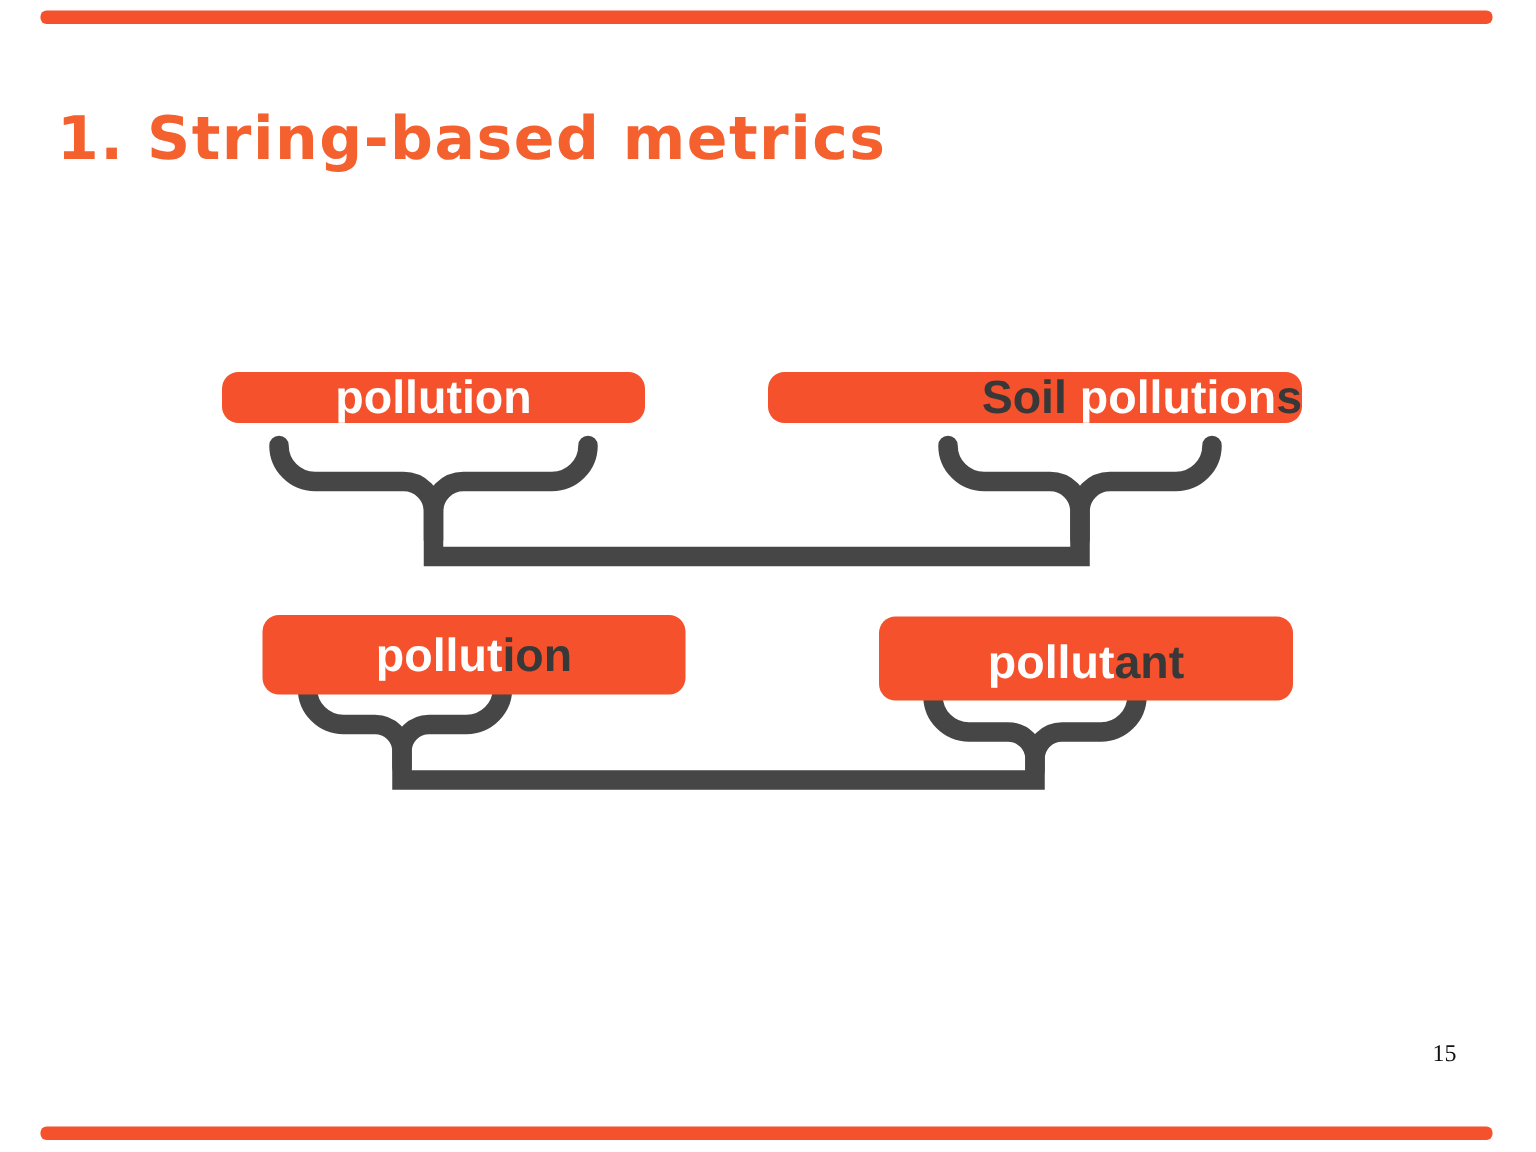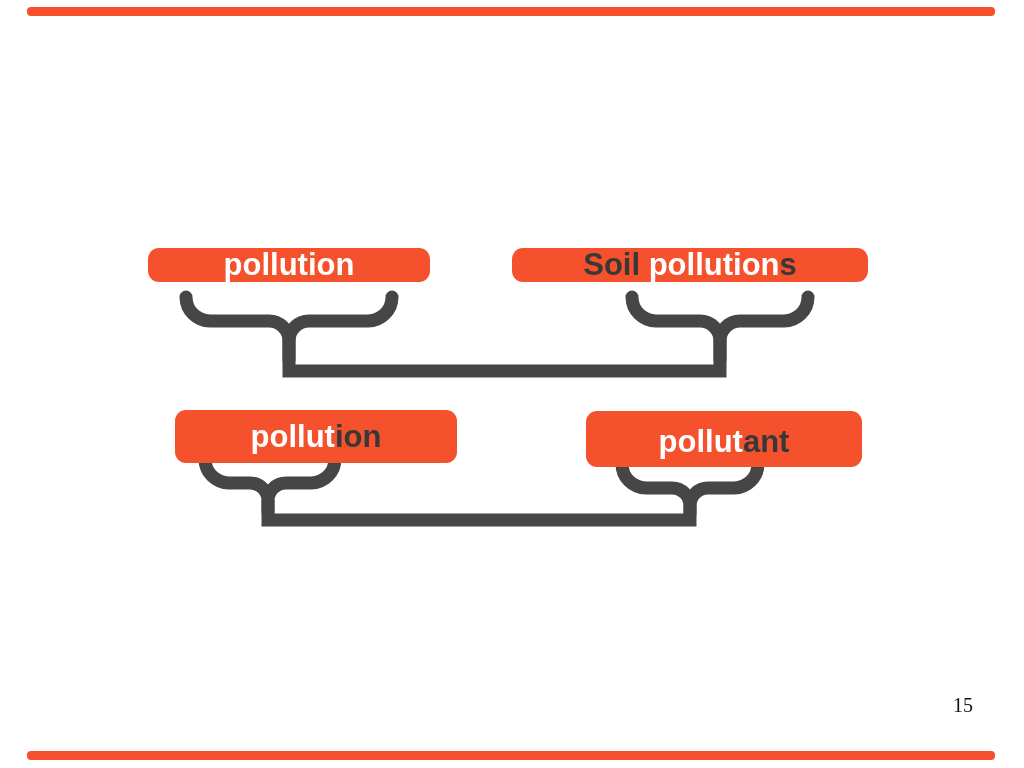--- a/index.html
+++ b/index.html
@@ -27,35 +27,36 @@
   .connectors path.sharp{stroke-linecap:butt;stroke-linejoin:miter;}
   .sbox{
     position:absolute;height:34px;border-radius:11px;
     background:var(--box-fill,#F4512C);
     display:flex;align-items:center;justify-content:center;
     font-size:31px;font-weight:bold;white-space:pre;
   }
   .sbox .seg-light{color:var(--text-light,#ffffff);}
   .sbox .seg-dark{color:var(--text-dark,#383838);}
   .sbox.b1{left:148px;top:248px;width:282px;}
-  .sbox.b2{left:512px;top:248px;width:356px;}
+  .sbox.b2{left:512px;top:248px;width:356px;justify-content:flex-end;}
   .sbox.b3{left:175px;top:410px;width:282px;height:53px;}
   .sbox.b4{left:586px;top:411px;width:276px;height:56px;padding-top:6px;box-sizing:border-box;}
   .page-number{
     position:absolute;left:943px;top:694px;width:40px;text-align:center;
-    font-family:"Liberation Serif",serif;font-size:20px;color:#111111;
+    font-family:"Liberation Serif",serif;font-size:16px;color:#111111;
   }
 </style>
 </head>
 <body>
 
 <div class="slide">
 
   <div class="accent-bar top"></div>
 
+  <h1 class="title">1. String-based metrics</h1>
 
   <svg class="connectors" width="1024" height="768" viewBox="0 0 1024 768">
 
     <path class="sharp" d="M289,338 L289,371 L720,371 L720,338"></path>
 
     <path d="M186,297 A24 24 0 0 0 210,321 L269,321 A20 20 0 0 1 289,341 L289,360
              M392,297 A24 24 0 0 1 368,321 L309,321 A20 20 0 0 0 289,341"></path>
 
     <path d="M632,297 A24 24 0 0 0 656,321 L700,321 A20 20 0 0 1 720,341 L720,360
              M808,297 A24 24 0 0 1 784,321 L740,321 A20 20 0 0 0 720,341"></path>

